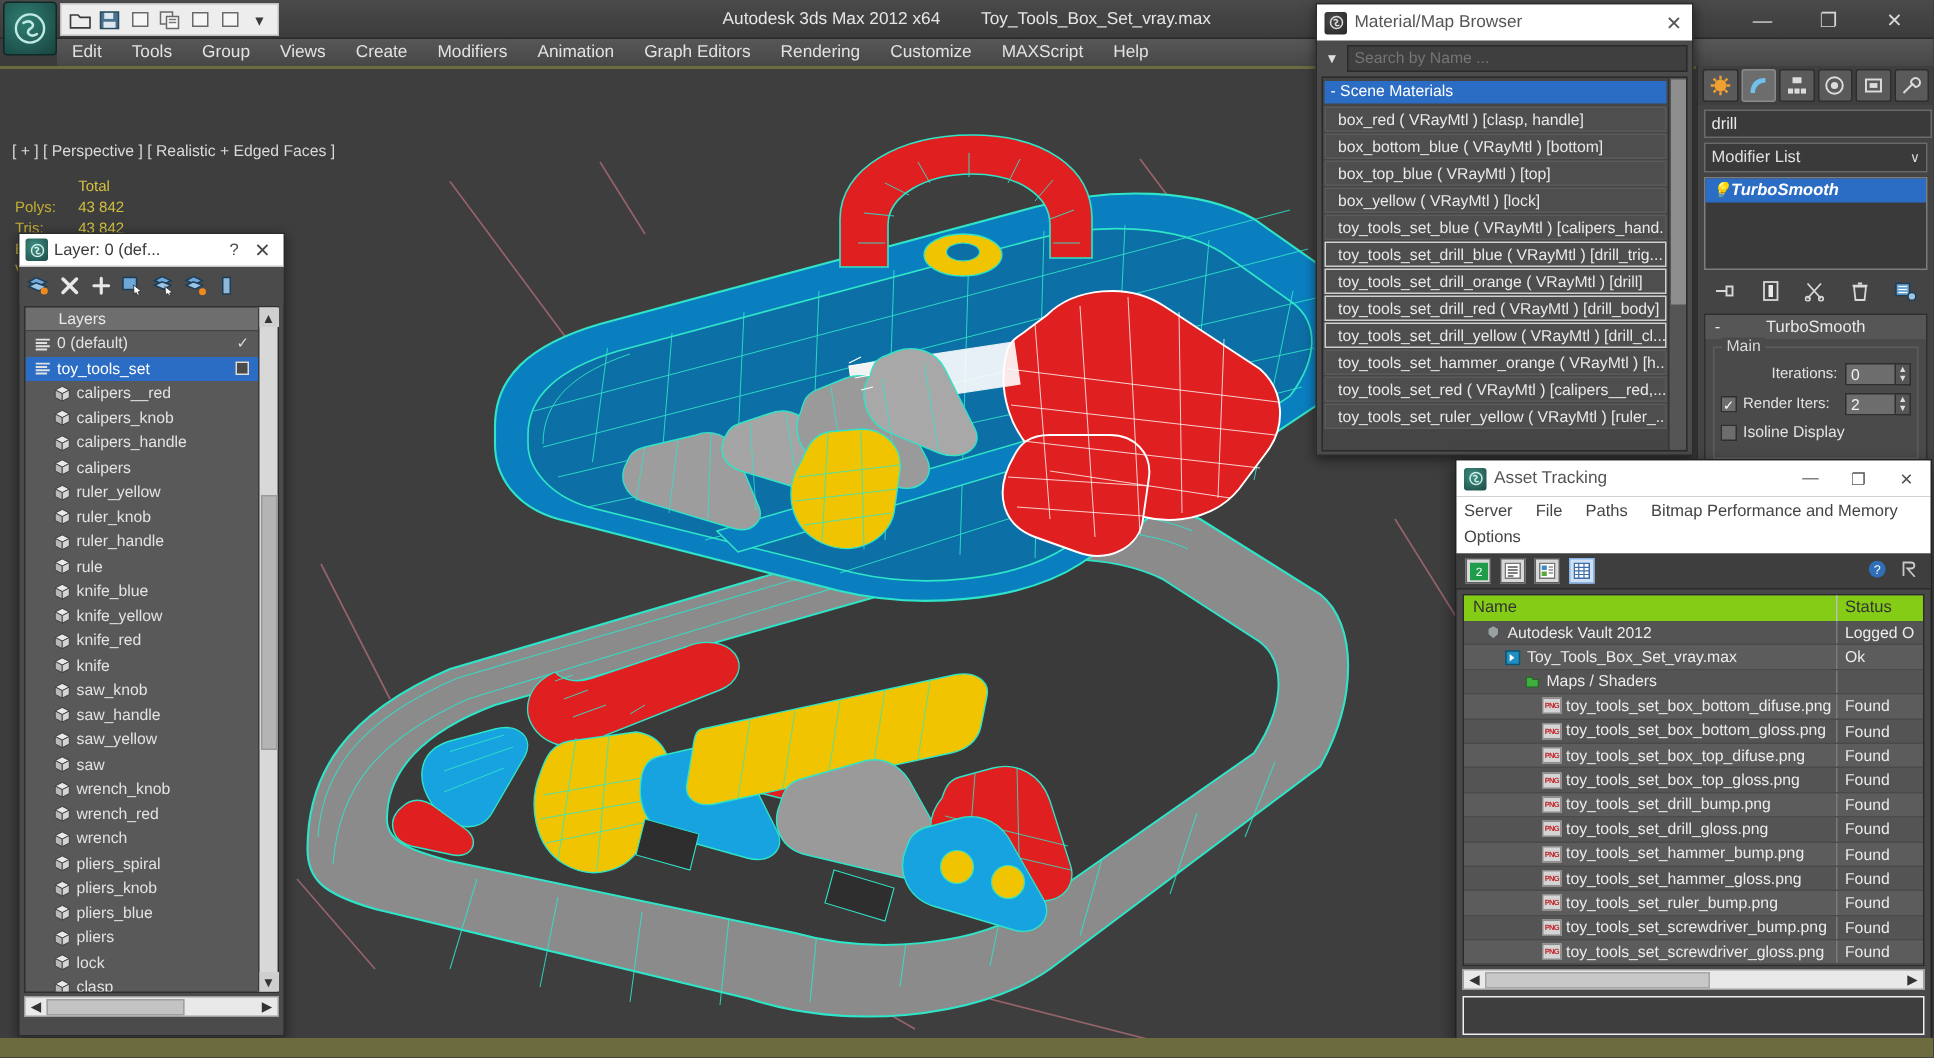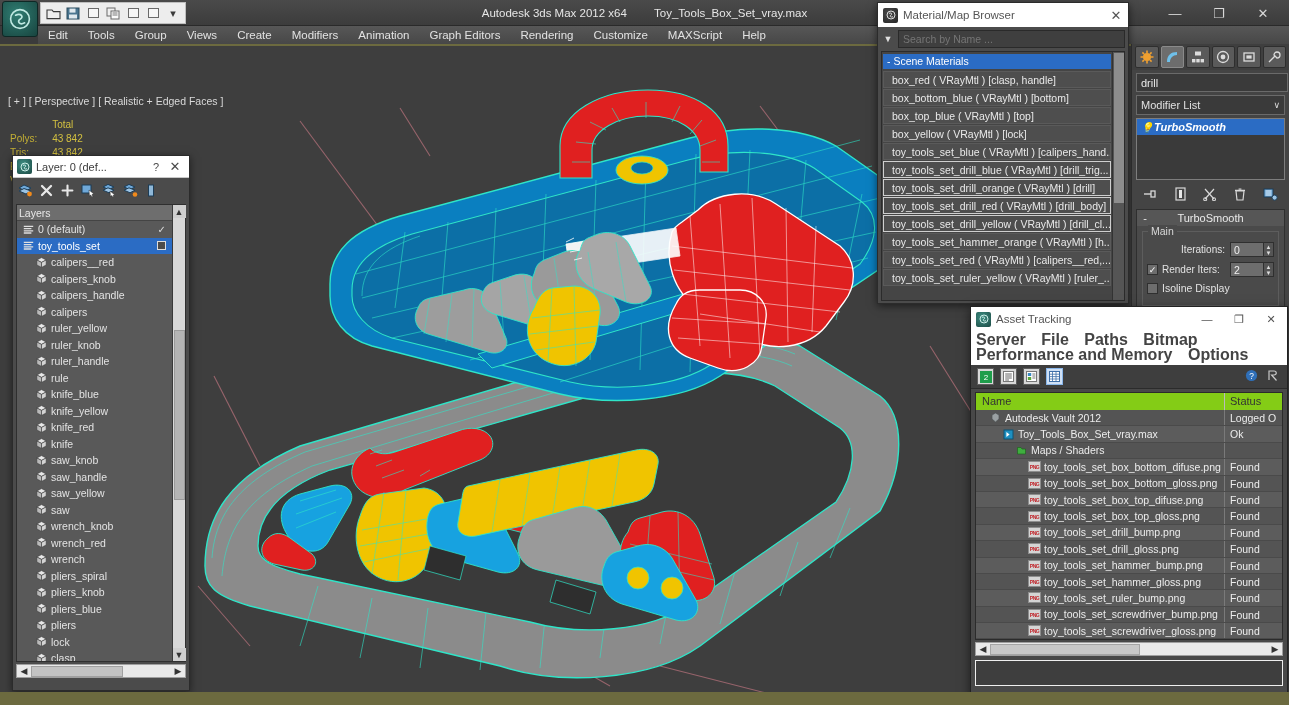--- a/index.html
+++ b/index.html
@@ -116,21 +116,21 @@
   }
   .lw-tools .t { width: 16px; height: 16px; display:flex; align-items:center; justify-content:center; }
   .lw-list-wrap {
     margin: 2px 3px 0 3px; height: 458px;
     background: #595959; border: 1px solid #2f2f2f;
     display: flex;
   }
   .lw-list { flex: 1; overflow: hidden; }
   .lw-head {
     height: 16px; background: #6e6e6e; color: #e8e8e8;
-    font-size: 10.5px; padding-left: 2px; line-height: 16px;
+    font-size: 10.5px; padding-left: 22px; line-height: 16px;
     border-bottom: 1px solid #444;
   }
   .lw-row {
     height: 16.5px; display: flex; align-items: center;
     color: #e3e3e3; font-size: 10.5px; padding-left: 6px;
     white-space: nowrap;
   }
   .lw-row.sel { background: #2b6cc4; color: #ffffff; }
   .lw-row .ind { display: inline-block; }
   .lw-row .boxico {
@@ -297,21 +297,21 @@
     background: radial-gradient(circle at 40% 35%, #3f8f84, #1c4a44);
     color: #cdeee8; font-size: 9px;
     display:flex; align-items:center; justify-content:center;
   }
   .aw-title .at-text { flex: 1; color: #555; font-size: 11.5px; }
   .aw-title .wb { width: 32px; height: 24px; color: #555; font-size: 11px;
     display:flex; align-items:center; justify-content:center; }
   .aw-menu {
     background: #ffffff; padding: 1px 5px 3px 5px; line-height: 15px;
   }
-  .aw-menu span { color: #444; font-size: 16px; margin-right: 11px; font-weight: bold; }
+  .aw-menu span { color: #444; font-size: 11px; margin-right: 11px; }
   .aw-tools {
     height: 24px; background: #3e3e3e; display: flex; align-items: center;
     padding: 0 6px; gap: 6px; border-bottom: 1px solid #2b2b2b;
   }
   .aw-tools .tb {
     width: 17px; height: 17px; border: 1px solid #5e5e5e; background:#d8d8d8;
     display: flex; align-items: center; justify-content: center; font-size: 9px; color: #2b2b2b;
   }
   .aw-tools .tb.act { border-color: #89b6ea; background: #cfe0f5; }
   .aw-tools .sp { flex: 1; }

